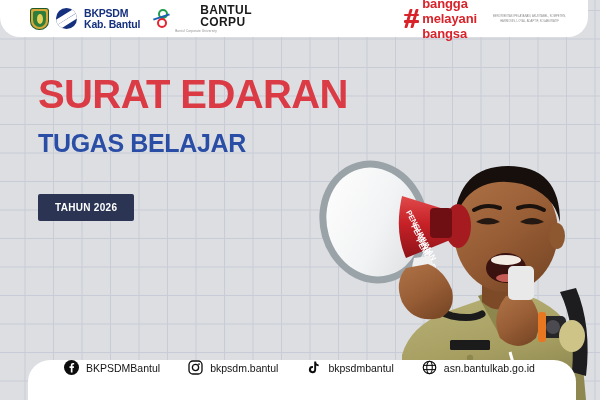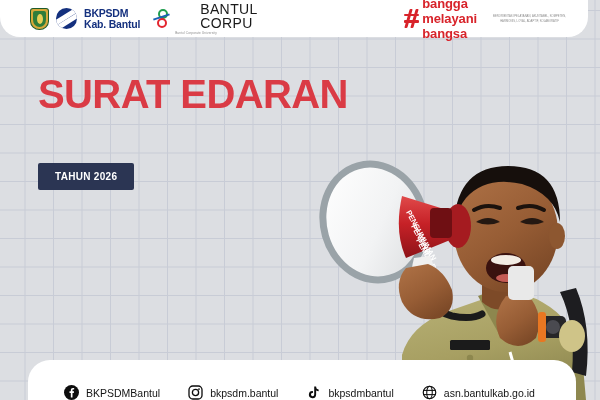--- a/index.html
+++ b/index.html
@@ -126,22 +126,22 @@
     box-sizing: border-box;
   }
   .corpu-mark .bar-b {
     position: absolute; left: 0px; top: 8px;
     width: 17px; height: 2.4px;
     background: #1a5fb4;
     transform: rotate(-18deg);
   }
   .corpu-text { line-height: 1.0; }
   .corpu-title {
-    font-weight: normal;
-    font-size: 14px;
+    font-weight: bold;
+    font-size: 12px;
     letter-spacing: 0.4px;
     color: #1a1a1a;
     padding-left: 25px;
   }
   .corpu-sub {
     font-size: 3.1px;
     letter-spacing: 0.15px;
     color: #8d8d8d;
     margin-top: 1.5px;
   }
@@ -248,21 +248,21 @@
   
   .footer-bar {
     position: absolute;
     bottom: 0; left: 28px;
     width: 548px;
     height: 40px;
     background: #ffffff;
     border-top-left-radius: 22px;
     border-top-right-radius: 22px;
     display: flex;
-    align-items: flex-end;
+    align-items: flex-start;
     z-index: 7;
   }
   .social {
     display: flex;
     align-items: center;
     gap: 7px;
     margin-left: 28px;
     font-size: 10.5px;
     color: #141414;
   }
@@ -327,20 +327,21 @@
         <div class="berakhlak-sub">BERORIENTASI PELAYANAN, AKUNTABEL, KOMPETEN,</div>
         <div class="berakhlak-sub">HARMONIS, LOYAL, ADAPTIF, KOLABORATIF</div>
       </div>
 
     </div>
   </div>
 
   <div class="headline">
     <div class="title-main">SURAT EDARAN</div>
     <div class="subtitle">
+      <div>TUGAS BELAJAR</div>
     </div>
     <div class="year-badge">TAHUN 2026</div>
   </div>
 
   <svg class="photo" viewBox="0 0 290 260">
     <defs>
       <linearGradient id="hornG" x1="0" y1="0" x2="1" y2="1">
         <stop offset="0%" stop-color="#ffffff"></stop>
         <stop offset="55%" stop-color="#f2f3f4"></stop>
         <stop offset="100%" stop-color="#d9dbdd"></stop>

